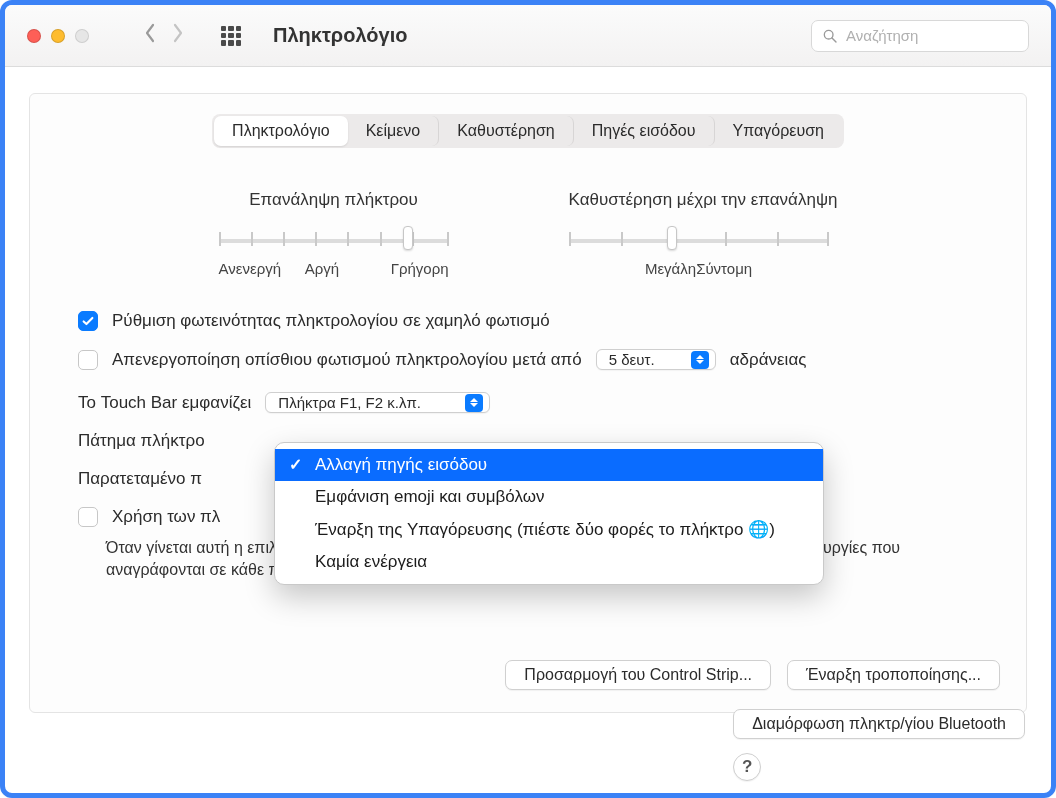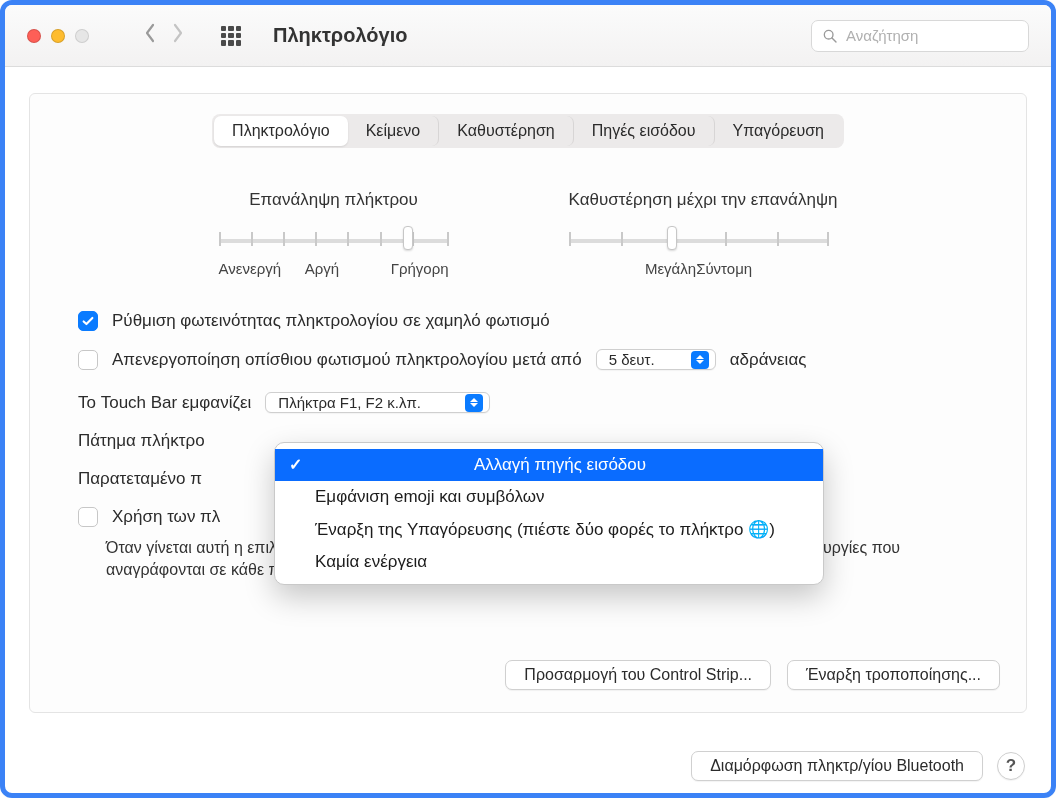--- a/index.html
+++ b/index.html
@@ -109,40 +109,40 @@
   .bottom-buttons{
     position:absolute; bottom:22px; right:26px; display:flex; gap:16px;align-items:center;
   }
   .push-btn{
     height:30px;padding:0 18px;border:1px solid #d0d0d0;border-radius:7px;
     background:#fff;font-size:16px;color:#2b2b2b;display:flex;align-items:center;
     box-shadow:0 1px 1px rgba(0,0,0,0.05);
   }
 
   .footer{
-    position:absolute; bottom:22px; right:26px; display:flex; align-items:center; gap:14px;
+    position:absolute; bottom:22px; right:26px; display:flex; gap:14px;flex-direction:column;
   }
   .help-btn{
     width:28px;height:28px;border-radius:50%;border:1px solid #cfcfcf;background:#fff;
     display:flex;align-items:center;justify-content:center;color:#555;font-size:17px;font-weight:600;
     box-shadow:0 1px 1px rgba(0,0,0,0.05);
   }
 
   
   .popup{
     position:absolute; left:244px; top:348px; width:550px;
     background:#fff; border:1px solid #c9c9c9; border-radius:10px;
     box-shadow:0 12px 30px rgba(0,0,0,0.22);
     padding:6px 0;
     z-index:100;
   }
   .popup-item{
     padding:6px 18px 6px 40px; font-size:17px; color:#1c1c1c; position:relative;
   }
-  .popup-item.selected{ background:#0a6cff; color:#fff;text-align:center;}
+  .popup-item.selected{ background:#0a6cff; color:#fff;}
   .popup-item.selected::before{
     content:"✓"; position:absolute; left:14px; font-size:16px; font-weight:700;
   }
 </style>
 </head>
 <body>
 
 <div class="window">
 
   <div class="titlebar">

